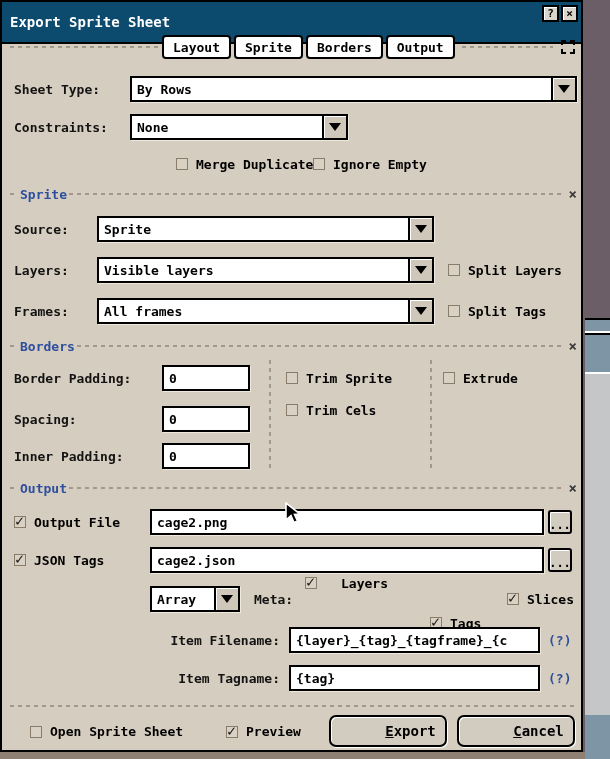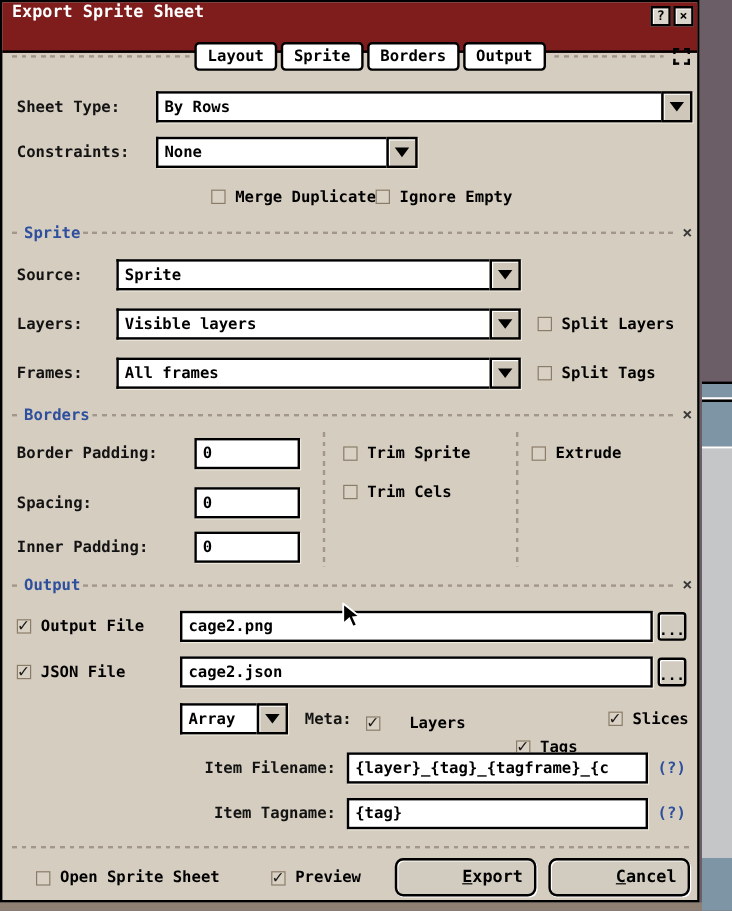--- a/index.html
+++ b/index.html
@@ -6,21 +6,21 @@
   body{
     width:610px;height:759px;position:relative;overflow:hidden;
     background:#6b5e66;
     font-family:"DejaVu Sans Mono", monospace;
     -webkit-font-smoothing:none;
   }
   .abs{position:absolute;box-sizing:border-box;}
 
   
   .dialog{left:0;top:0;width:583px;height:752px;background:#d5cdbf;border:2px solid #000;}
-  .titlebar{left:0;top:0;width:579px;height:42px;background:#7f1d1d;border-bottom:2px solid #000;display:flex;align-items:flex-start;}
+  .titlebar{left:0;top:0;width:579px;height:42px;background:#0c4a6e;border-bottom:2px solid #000;display:flex;align-items:center;}
   .title-text{color:#fff;font-size:14px;font-weight:700;padding-left:8px;white-space:pre;}
   .tb-btns{position:absolute;right:3px;top:3px;display:flex;gap:2px;}
   .tb-btn{width:17px;height:17px;background:#dad5ca;border:2px solid #000;box-sizing:border-box;
           color:#000;font-size:11px;font-weight:700;display:flex;align-items:center;justify-content:center;
           box-shadow:inset 1px 1px 0 #fff;cursor:default;}
 
   
   .lbl{font-size:13px;font-weight:700;color:#131313;white-space:pre;}
   .row{display:flex;align-items:center;}
   .dash-h{height:2px;background:repeating-linear-gradient(90deg,#a3968a 0 4px,transparent 4px 8px);}
@@ -211,33 +211,33 @@
 
   <div class="abs chk" style="left:12px;top:507px;height:26px;">
     <span class="box"><span class="mark on"></span></span>
     <span>Output File</span>
   </div>
   <div class="abs tfield" style="left:148px;top:507px;width:394px;">cage2.png</div>
   <div class="abs mini-btn" style="left:546px;top:508px;">...</div>
 
   <div class="abs chk" style="left:12px;top:545px;height:26px;">
     <span class="box"><span class="mark on"></span></span>
-    <span>JSON File</span>
+    <span>JSON Tags</span>
   </div>
   <div class="abs tfield" style="left:148px;top:545px;width:394px;">cage2.json</div>
   <div class="abs mini-btn" style="left:546px;top:546px;">...</div>
 
   <div class="abs combo" style="left:148px;top:584px;width:90px;">
     <span class="combo-field">Array</span>
     <span class="dd-btn">
         <span class="dd-arrow"></span>
       </span>
   </div>
   <div class="abs row lbl" style="left:252px;top:584px;height:26px;">Meta:</div>
-  <div class="abs chk" style="left:303px;top:588px;height:26px;gap:24px;">
+  <div class="abs chk" style="left:303px;top:568px;height:26px;gap:24px;">
     <span class="box"><span class="mark on"></span></span>
     <span>Layers</span>
   </div>
   <div class="abs chk" style="left:428px;top:608px;height:26px;justify-content:center;">
     <span class="box"><span class="mark on"></span></span>
     <span>Tags</span>
   </div>
   <div class="abs chk" style="left:505px;top:584px;height:26px;">
     <span class="box"><span class="mark on"></span></span>
     <span>Slices</span>

